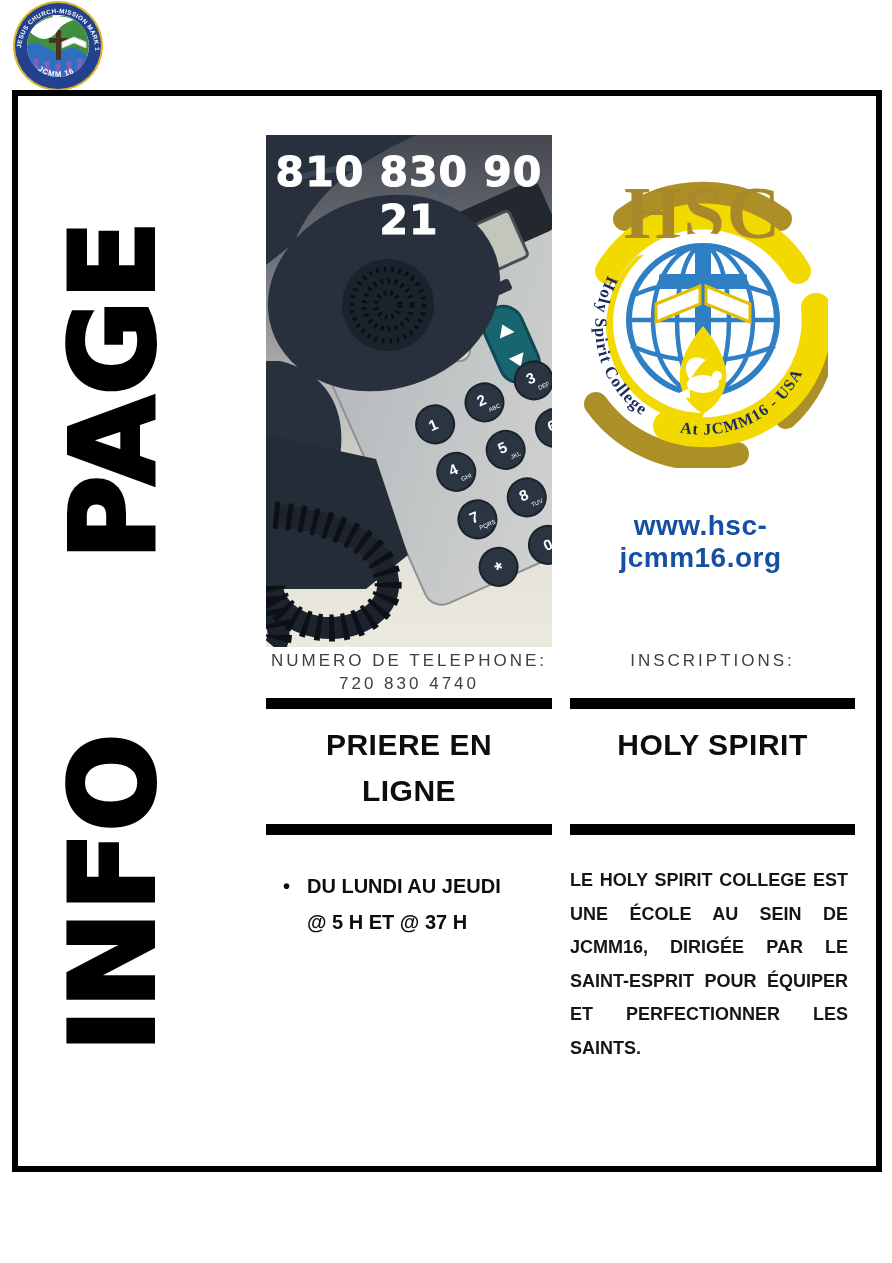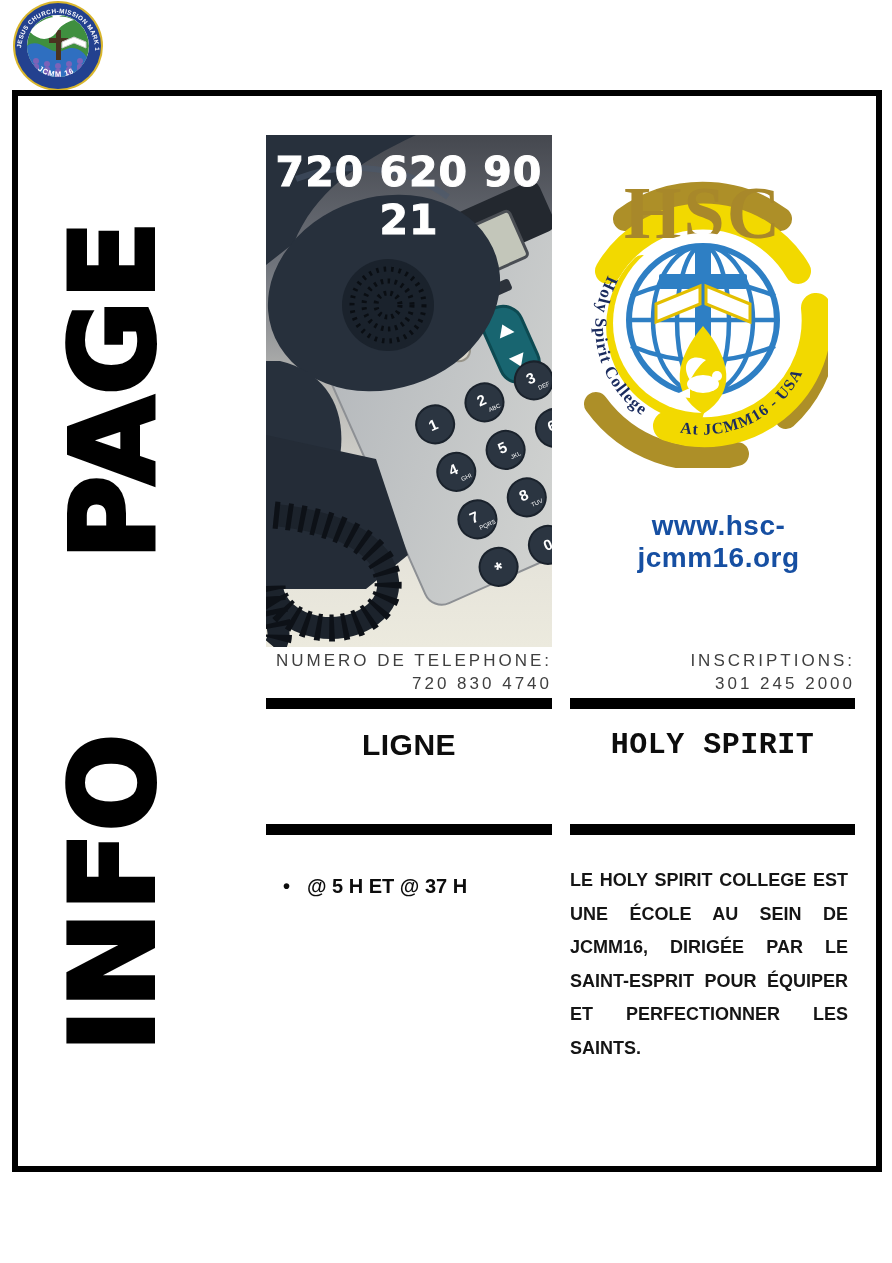--- a/index.html
+++ b/index.html
@@ -19,24 +19,24 @@
           -webkit-text-stroke:4px #000;}
 
   
   .photo{left:266px;top:135px;width:286px;height:512px;}
   .photo svg{display:block;}
   .photo-number{left:266px;top:148px;width:286px;text-align:center;
           color:#ffffff;font-size:41px;font-weight:800;letter-spacing:1px;
           font-family:"DejaVu Sans",sans-serif;-webkit-text-stroke:1px #fff;}
 
   .hsc-logo{left:578px;top:168px;width:250px;height:300px;}
-  .website{left:576px;top:510px;width:285px;text-align:center;
+  .website{left:558px;top:510px;width:285px;text-align:center;
           font-size:28px;font-weight:800;color:#164fa2;letter-spacing:0.5px;}
 
-  .col-label{width:286px;text-align:right;color:#3f3f3f;font-size:17px;
+  .col-label{width:286px;text-align:center;color:#3f3f3f;font-size:17px;
           letter-spacing:3px;line-height:23px;top:649px;}
   .bar{height:11px;background:#000;}
   .heading{width:286px;text-align:center;color:#0d0d0d;font-size:30px;
           font-weight:800;letter-spacing:0.5px;line-height:46px;top:722px;}
 
   .bullets{left:283px;top:868px;width:265px;}
   .bullet{position:relative;padding-left:24px;font-size:20px;font-weight:800;
           color:#0d0d0d;line-height:36px;margin-bottom:22px;}
   .bullet::before{content:"•";position:absolute;left:0;top:0;}
 
@@ -170,21 +170,21 @@
       <circle cx="122" cy="170" r="24" fill="none" stroke="#0a0e13" stroke-width="5" stroke-dasharray="2.5 4.5"></circle>
       <circle cx="122" cy="170" r="36" fill="none" stroke="#0a0e13" stroke-width="5" stroke-dasharray="2.5 5"></circle>
       <path d="M0,300 L110,324 L142,420 L100,454 L0,454 Z" fill="#242c37"></path>
     </g>
     <g>
       <path d="M8,380 C70,386 118,408 122,446 C125,478 86,498 52,492 C24,487 8,470 6,452 C4,480 20,498 8,512" fill="none" stroke="#1c232c" stroke-width="22"></path>
       <path d="M8,380 C70,386 118,408 122,446 C125,478 86,498 52,492 C24,487 8,470 6,452 C4,480 20,498 8,512" fill="none" stroke="#0d1117" stroke-width="27" stroke-dasharray="5 8"></path>
     </g>
   </svg>
 </div>
-<div class="abs photo-number">720 620 90 21</div>
+<div class="abs photo-number">810 830 90 21</div>
 
 <div class="abs hsc-logo">
   <svg width="250" height="300" viewBox="0 0 250 300">
     <path d="M47,51 A132,132 0 0 1 202,51" fill="none" stroke="#ad8f28" stroke-width="24" stroke-linecap="round"></path>
     <path d="M18,236 A132,132 0 0 0 159,286" fill="none" stroke="#ad8f28" stroke-width="24" stroke-linecap="round"></path>
     <path d="M208,250 A124,124 0 0 0 248,171" fill="none" stroke="#ad8f28" stroke-width="22" stroke-linecap="round"></path>
     <path d="M30,103 A110,110 0 0 1 220,103" fill="none" stroke="#f2d900" stroke-width="26" stroke-linecap="round"></path>
     <path d="M64,97 A86,86 0 0 0 116,244" fill="none" stroke="#f2d900" stroke-width="20" stroke-linecap="round"></path>
     <path d="M90,258 A112,112 0 0 0 238,140" fill="none" stroke="#f2d900" stroke-width="30" stroke-linecap="round"></path>
     <text x="125" y="70" text-anchor="middle" font-family="Liberation Serif,serif" font-weight="bold" font-size="74" fill="#a8882a" letter-spacing="2">HSC</text>
@@ -224,35 +224,36 @@
 </div>
 
 <div class="abs website">www.hsc-jcmm16.org</div>
 
 <div class="abs col-label" style="left:266px;">
   <div>NUMERO DE TELEPHONE:</div>
   <div>720 830 4740</div>
 </div>
 <div class="abs col-label" style="left:570px;width:285px;">
   <div>INSCRIPTIONS:</div>
-  <div>301 245 2000</div>
 </div>
 
 <div class="abs bar" style="left:266px;top:698px;width:286px;"></div>
 <div class="abs bar" style="left:570px;top:698px;width:285px;"></div>
 
 <div class="abs heading" style="left:266px;">
+  <div>PRIERE EN</div>
   <div>LIGNE</div>
 </div>
-<div class="abs heading" style="left:570px;width:285px;font-family:Liberation Mono, monospace;">
+<div class="abs heading" style="left:570px;width:285px;">
   <div>HOLY SPIRIT</div>
 </div>
 
 <div class="abs bar" style="left:266px;top:824px;width:286px;"></div>
 <div class="abs bar" style="left:570px;top:824px;width:285px;"></div>
 
 <div class="abs bullets">
   <div class="bullet">
+    <div>DU LUNDI AU JEUDI</div>
     <div>@ 5 H ET @ 37 H</div>
   </div>
 </div>
 
 <div class="abs paragraph">LE HOLY SPIRIT COLLEGE EST UNE ÉCOLE AU SEIN DE JCMM16, DIRIGÉE PAR LE SAINT-ESPRIT POUR ÉQUIPER ET PERFECTIONNER LES SAINTS.</div>
 
 </body></html>

